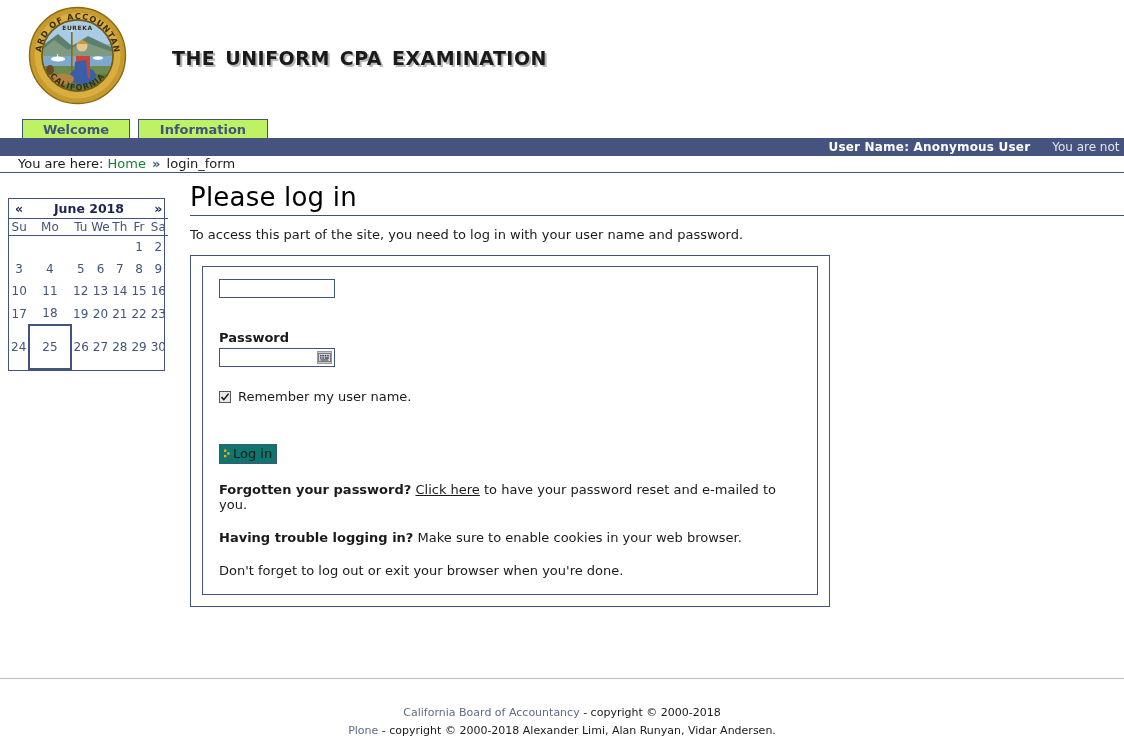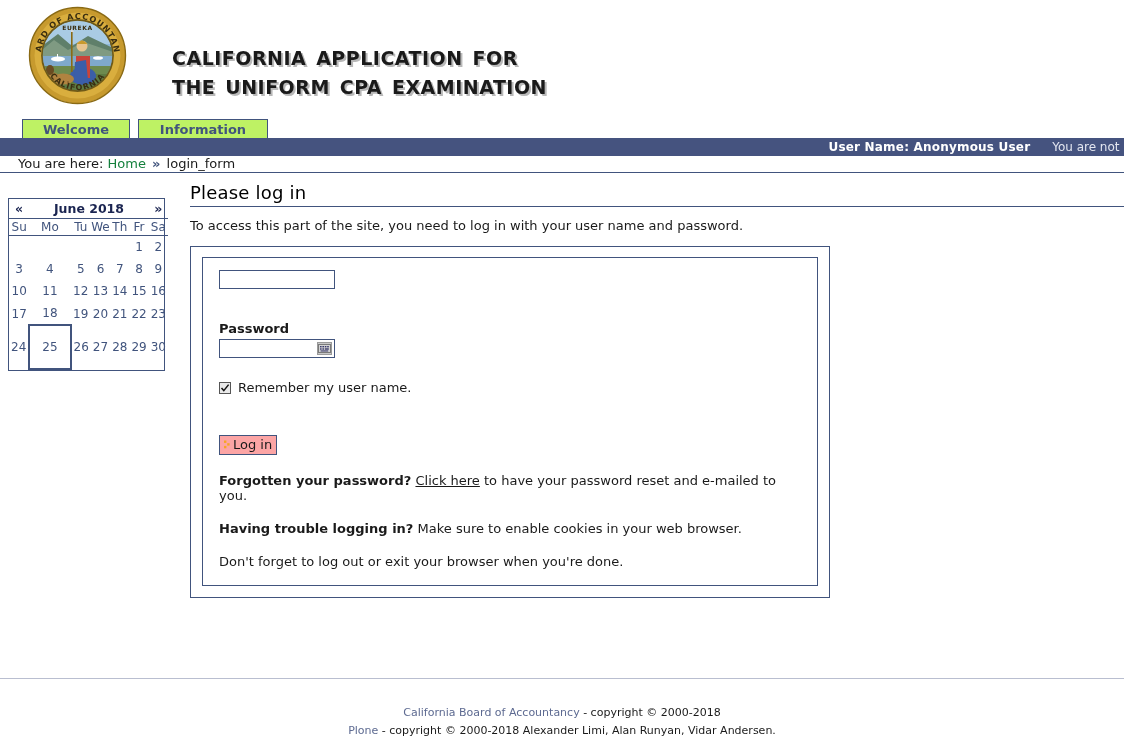--- a/index.html
+++ b/index.html
@@ -182,21 +182,21 @@
   }
 
   
   .content {
     position: absolute;
     left: 190px;
     top: 182px;
     width: 920px;
   }
   .page-title {
-    font-size: 18px;
+    font-size: 26px;
     font-weight: normal;
     color: #000;
     margin: 0;
     padding: 0 0 3px 0;
     letter-spacing: 0.2px;
   }
   .title-rule {
     border: none;
     border-top: 1px solid #41547D;
     margin: 0 0 11px 0;
@@ -285,21 +285,21 @@
     box-sizing: border-box;
     cursor: pointer;
   }
   .cb svg { position:absolute; left:0; top:0; }
 
   .login-btn {
     margin-top: 40px;
     display: inline-flex;
     align-items: center;
     border: 1px solid #41547D;
-    background: #fca5a5;
+    background: #0f766e;
     padding: 1px 4px 2px 3px;
     font-family: "DejaVu Sans", "Liberation Sans", sans-serif;
     font-size: 13px;
     color: #1a1a1a;
     cursor: pointer;
   }
   .login-btn .dots { margin-right: 2px; line-height: 0; }
 
   .help-line {
     font-size: 13px;
@@ -386,21 +386,20 @@
       <text font-family="DejaVu Sans, sans-serif" font-size="8.2" font-weight="bold" fill="#3a2e10" letter-spacing="0.9">
         <textPath href="#arcTop" startOffset="50%" text-anchor="middle">BOARD OF ACCOUNTANCY</textPath>
       </text>
       <text font-family="DejaVu Sans, sans-serif" font-size="8" font-weight="bold" fill="#3a2e10" letter-spacing="1">
         <textPath href="#arcBot" startOffset="50%" text-anchor="middle">CALIFORNIA</textPath>
       </text>
     </svg>
   </div>
 
   <div class="site-title">
-    <span class="l1">California Application for</span>
     <span class="l2">the Uniform CPA Examination</span>
   </div>
 </div>
 
 <div class="tabs">
   <div class="tab tab-welcome">Welcome</div>
   <div class="tab tab-information">Information</div>
 </div>
 
 <div class="userbar">

